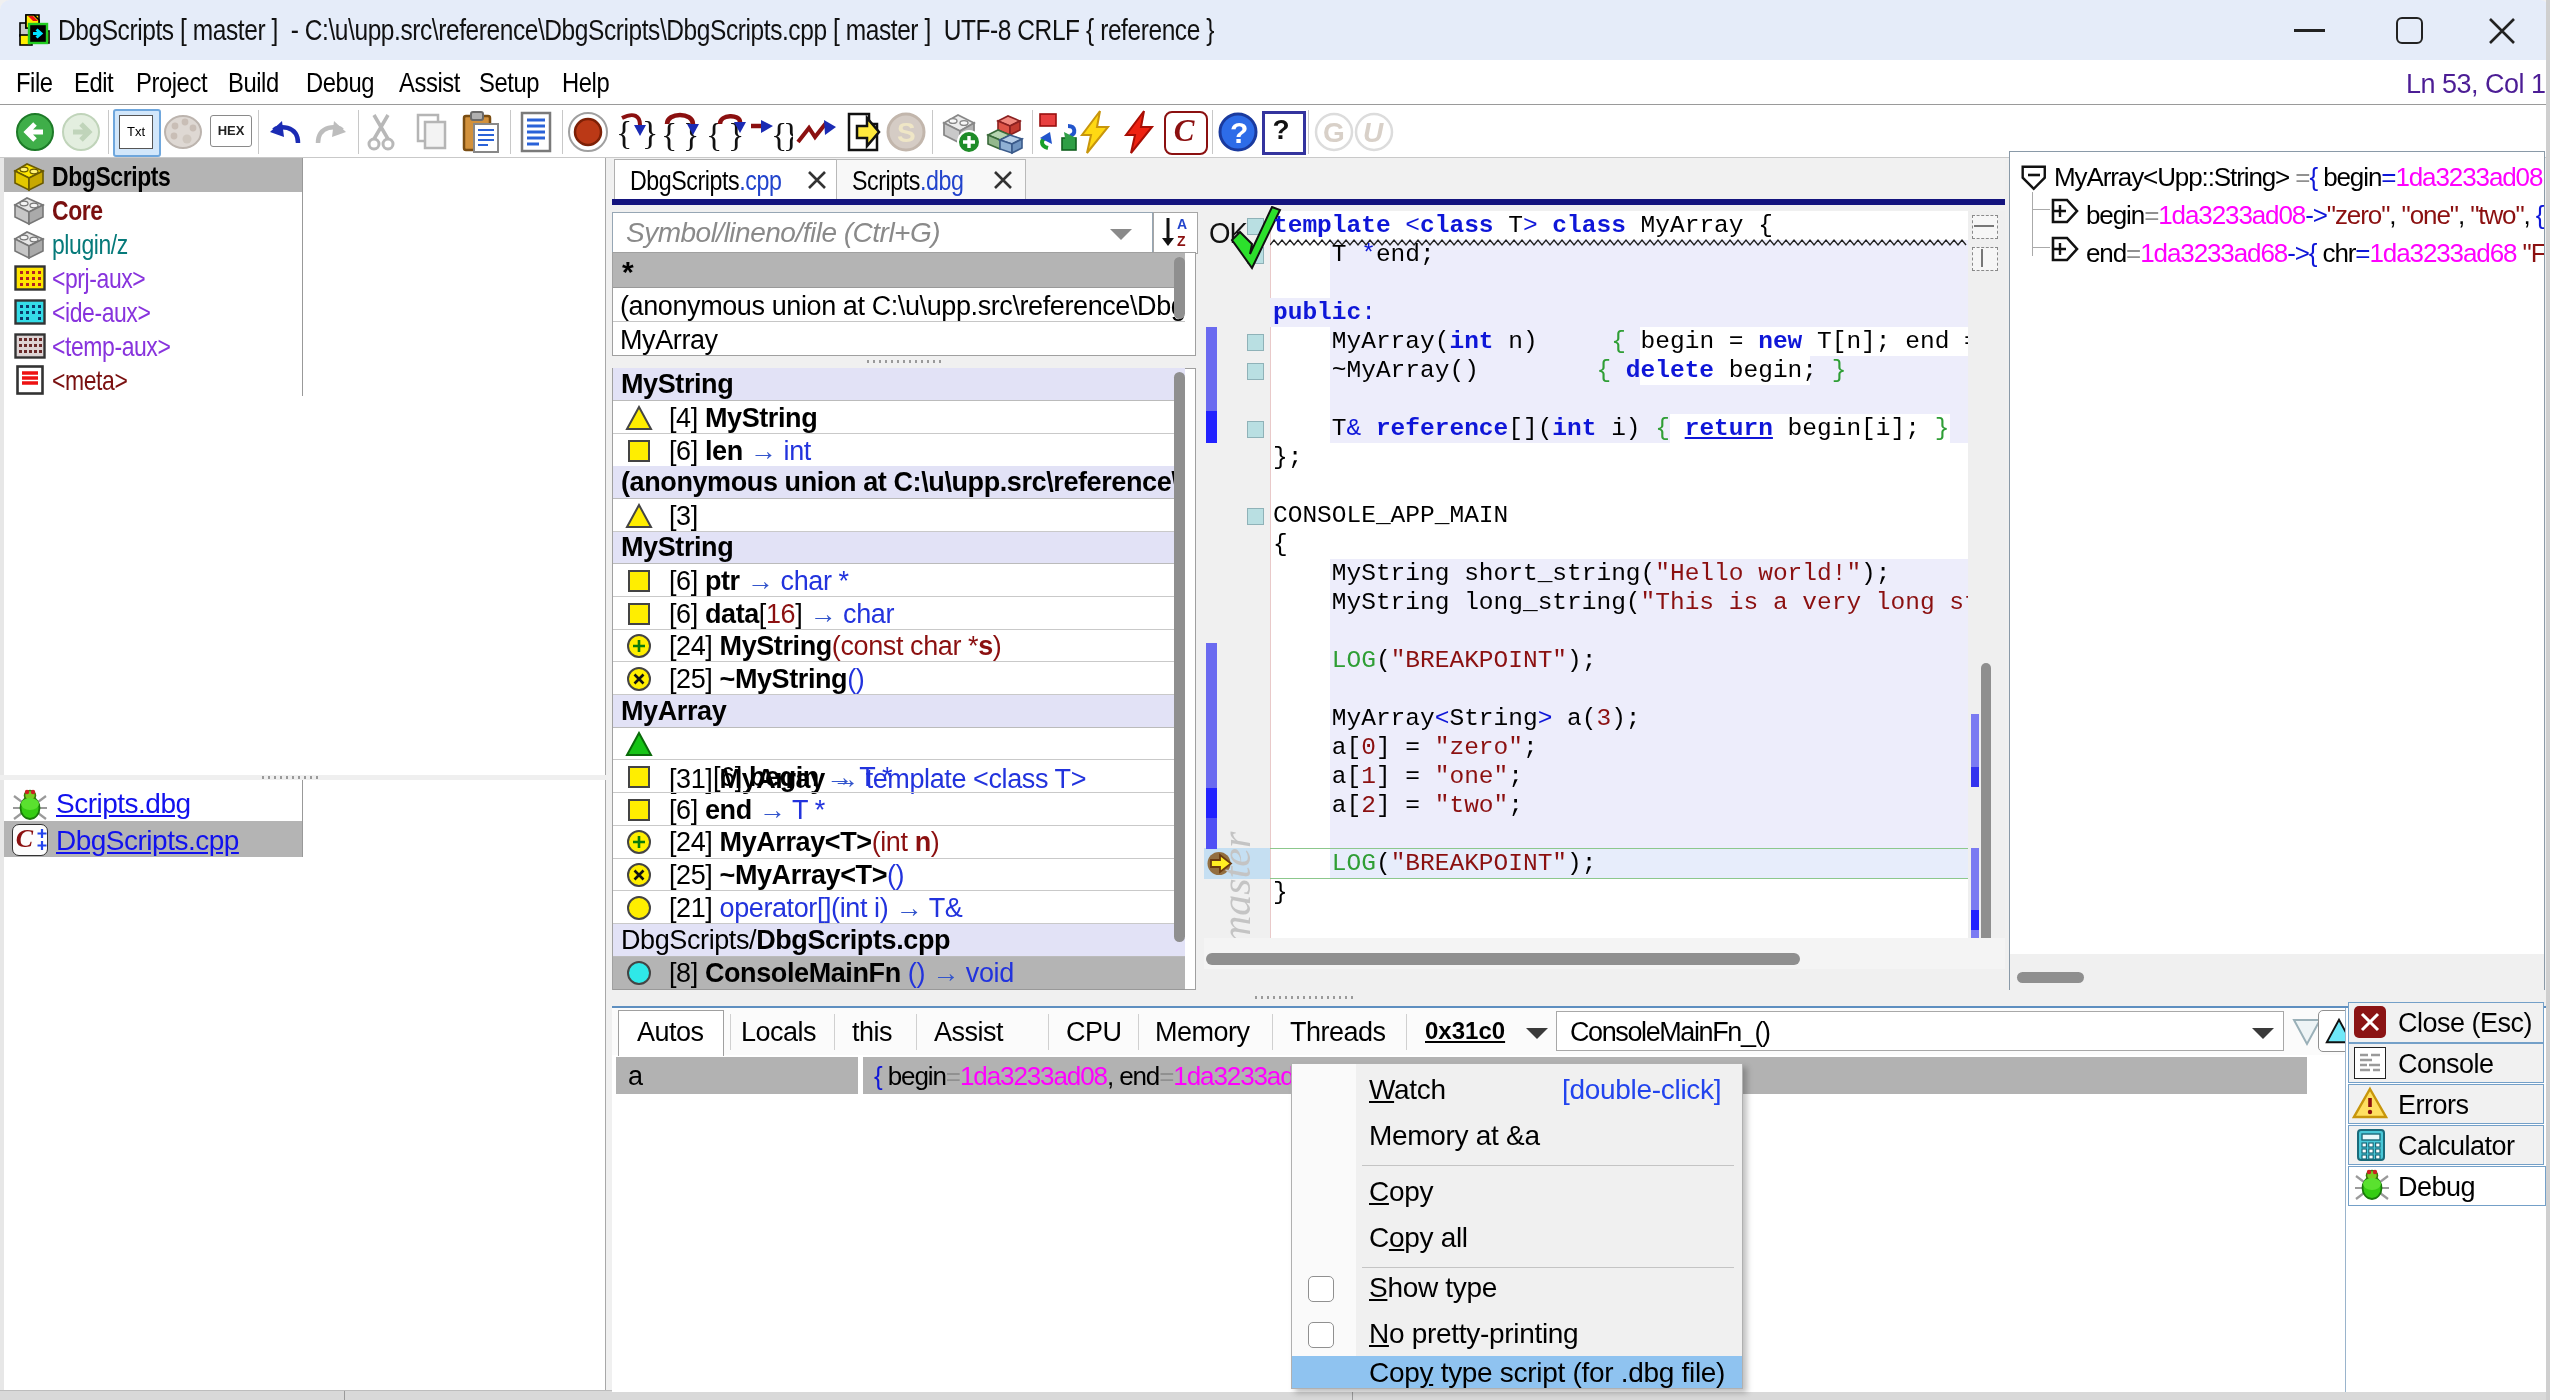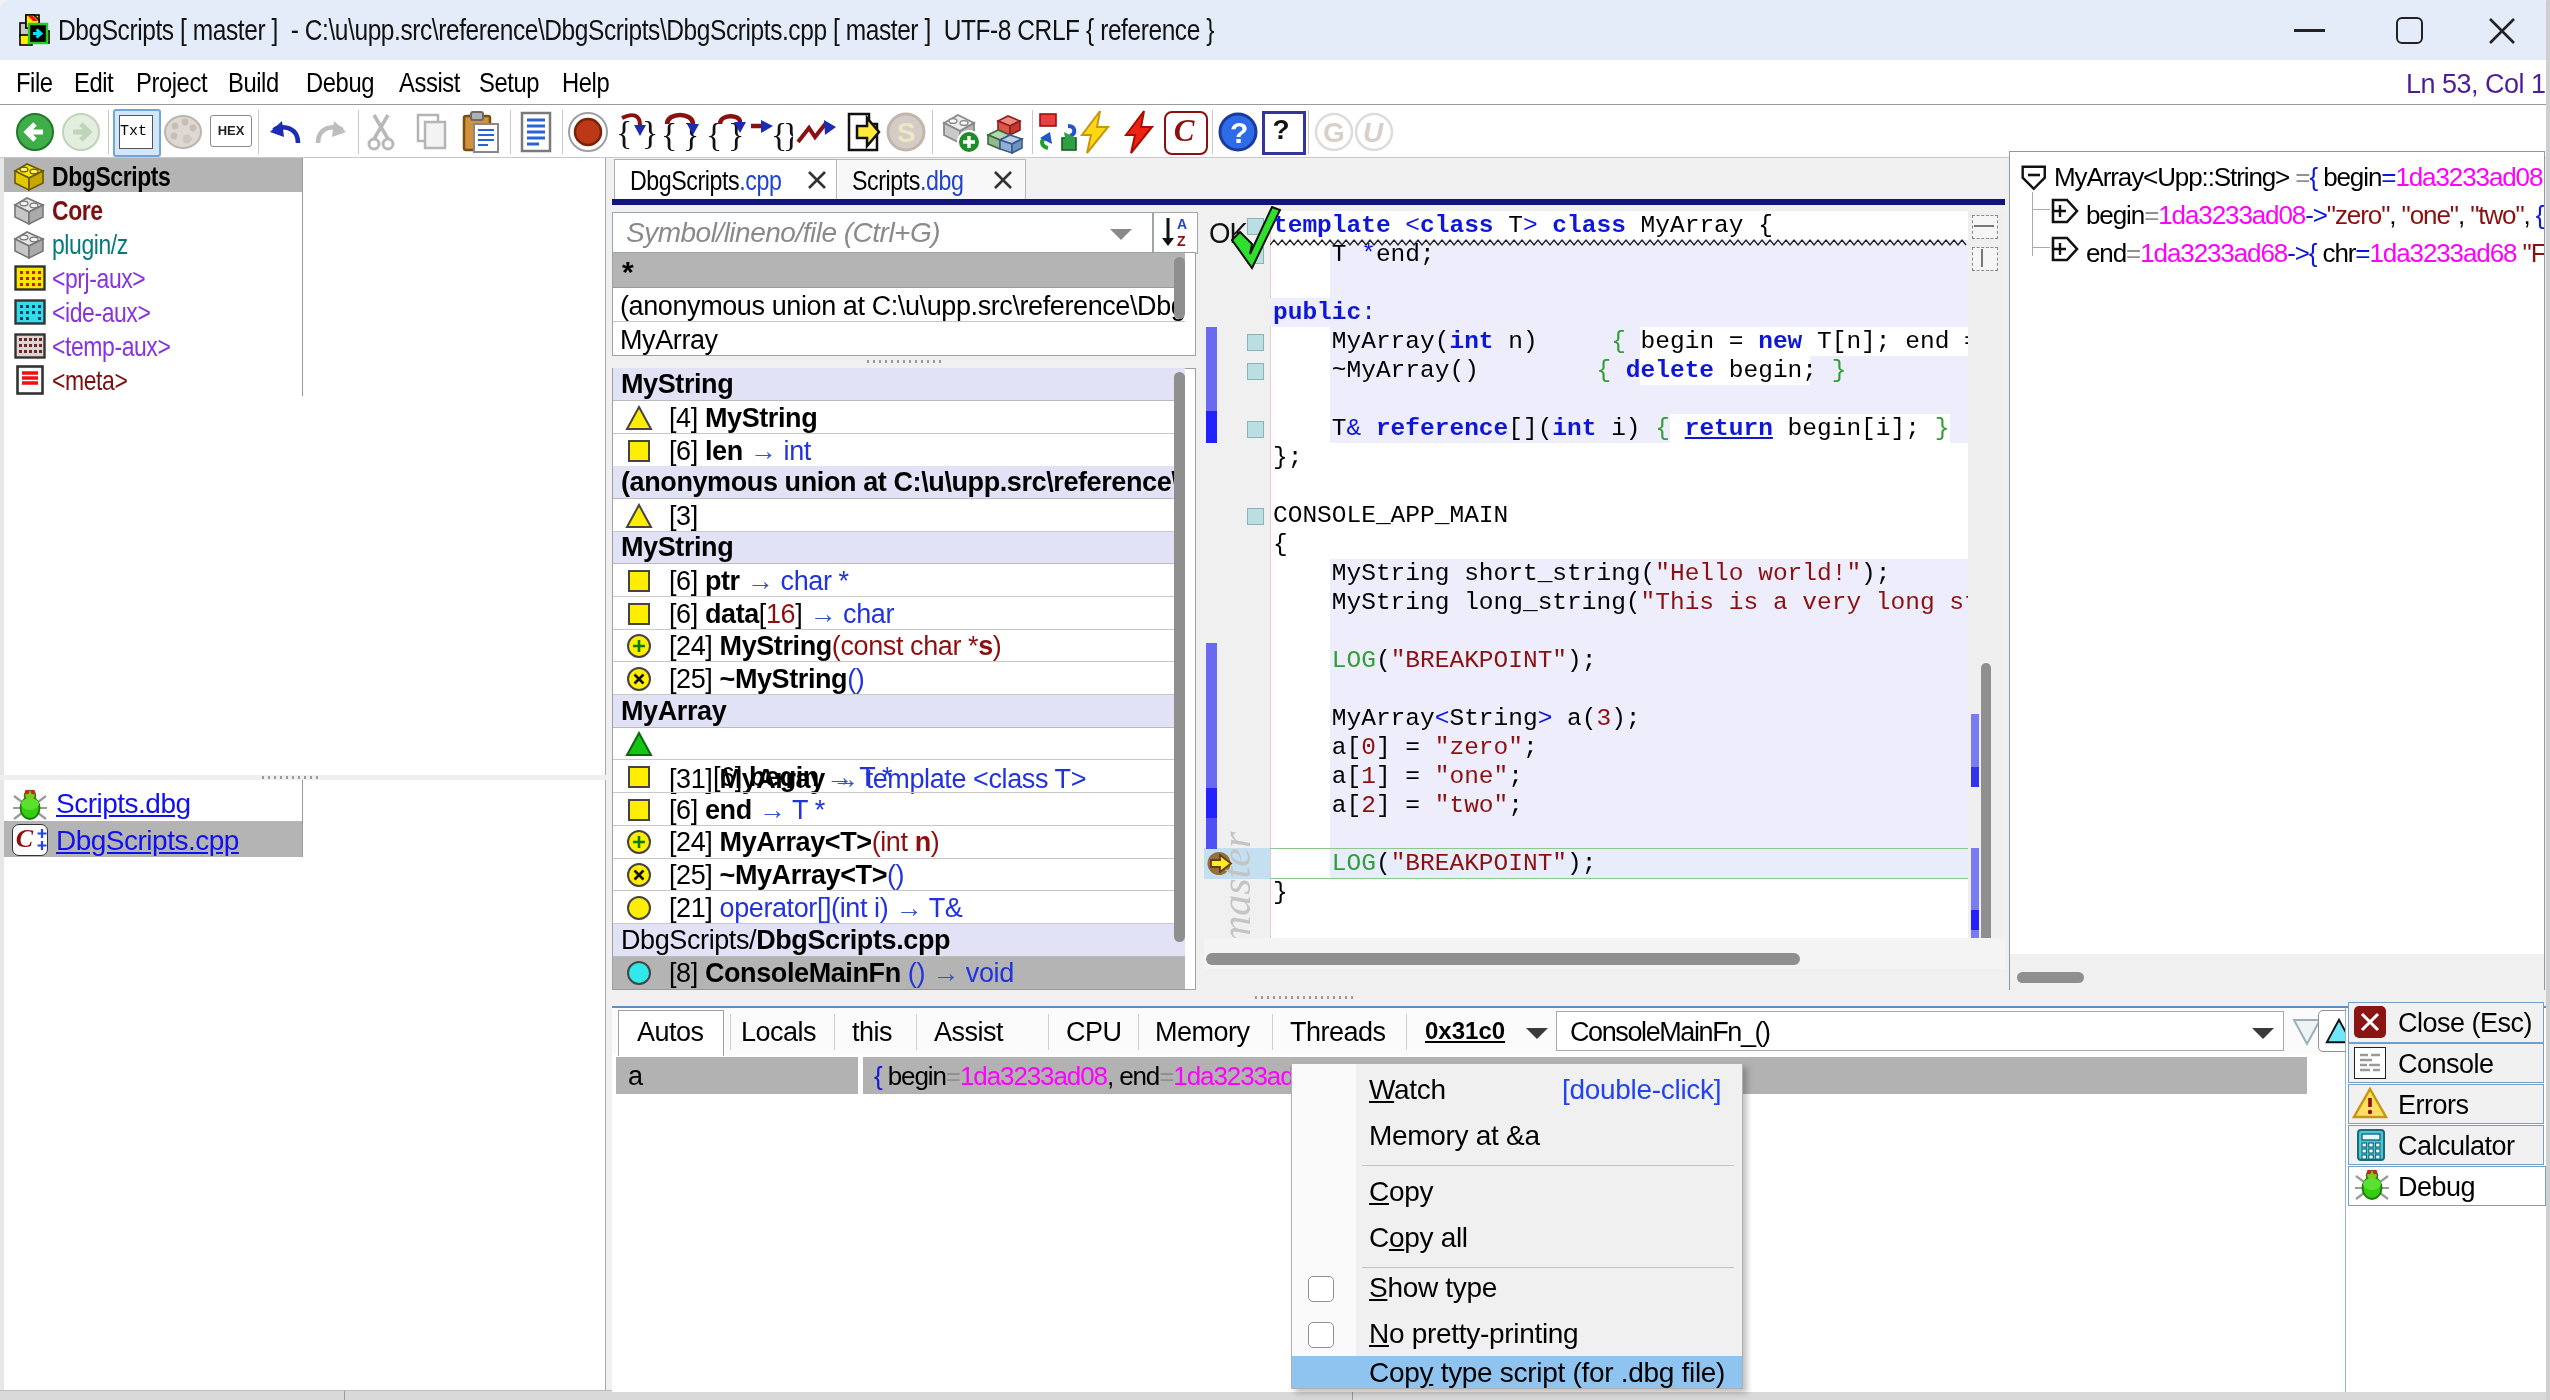--- a/index.html
+++ b/index.html
@@ -56,21 +56,21 @@
 <svg class="a" style="left:14px;top:5px;" width="42" height="42" viewBox="0 0 42 42">
       <circle cx="21" cy="21" r="18" fill="#3fae49" stroke="#1d7a28" stroke-width="2"></circle>
       <path d="M29 21 H15 M21 13 l-8 8 l8 8" stroke="#fff" stroke-width="5" fill="none"></path>
     </svg>
 <svg class="a" style="left:60px;top:5px;" width="42" height="42" viewBox="0 0 42 42">
       <circle cx="21" cy="21" r="18" fill="#e3eedf" stroke="#c0d4ba" stroke-width="2"></circle>
       <path d="M13 21 H27 M21 13 l8 8 l-8 8" stroke="#c0d4ba" stroke-width="5" fill="none"></path>
     </svg>
 <div class="a" style="left:108px;top:4px;width:1px;height:44px;background:#c8c8c8;"></div>
 <div class="a" style="left:113px;top:3px;width:44px;height:44px;background:#d2e7fb;border:2px solid #6fa7dd;border-radius:3px;"></div>
-<div class="a" style="left:119px;top:9px;width:32px;height:32px;background:#fff;border:1.5px solid #555;font-family:Liberation Mono, monospace;font-size:15px;line-height:32px;">Txt</div>
+<div class="a" style="left:119px;top:9px;width:32px;height:32px;background:#fff;border:1.5px solid #555;font-family:Liberation Sans, sans-serif;font-size:13px;text-align:center;line-height:32px;">Txt</div>
 <svg class="a" style="left:162px;top:6px;" width="42" height="40" viewBox="0 0 42 40">
       <ellipse cx="21" cy="20" rx="18" ry="16" fill="#ded8d3" stroke="#bcb4ae" stroke-width="2"></ellipse>
       <circle cx="13" cy="14" r="3.4" fill="#c9beb6"></circle>
       <circle cx="23" cy="10" r="3.4" fill="#c9beb6"></circle>
       <circle cx="31" cy="16" r="3.4" fill="#c9beb6"></circle>
       <circle cx="12" cy="24" r="3.4" fill="#c9beb6"></circle>
       <circle cx="25" cy="27" r="4.5" fill="#cfc7bf"></circle>
     </svg>
 <div class="a" style="left:210px;top:9px;width:40px;height:30px;background:#fff;border:1.6px solid #8a8a8a;border-radius:3px;font-size:13px;font-weight:bold;text-align:center;line-height:30px;color:#222;">HEX</div>
 <div class="a" style="left:258px;top:4px;width:1px;height:44px;background:#c8c8c8;"></div>

